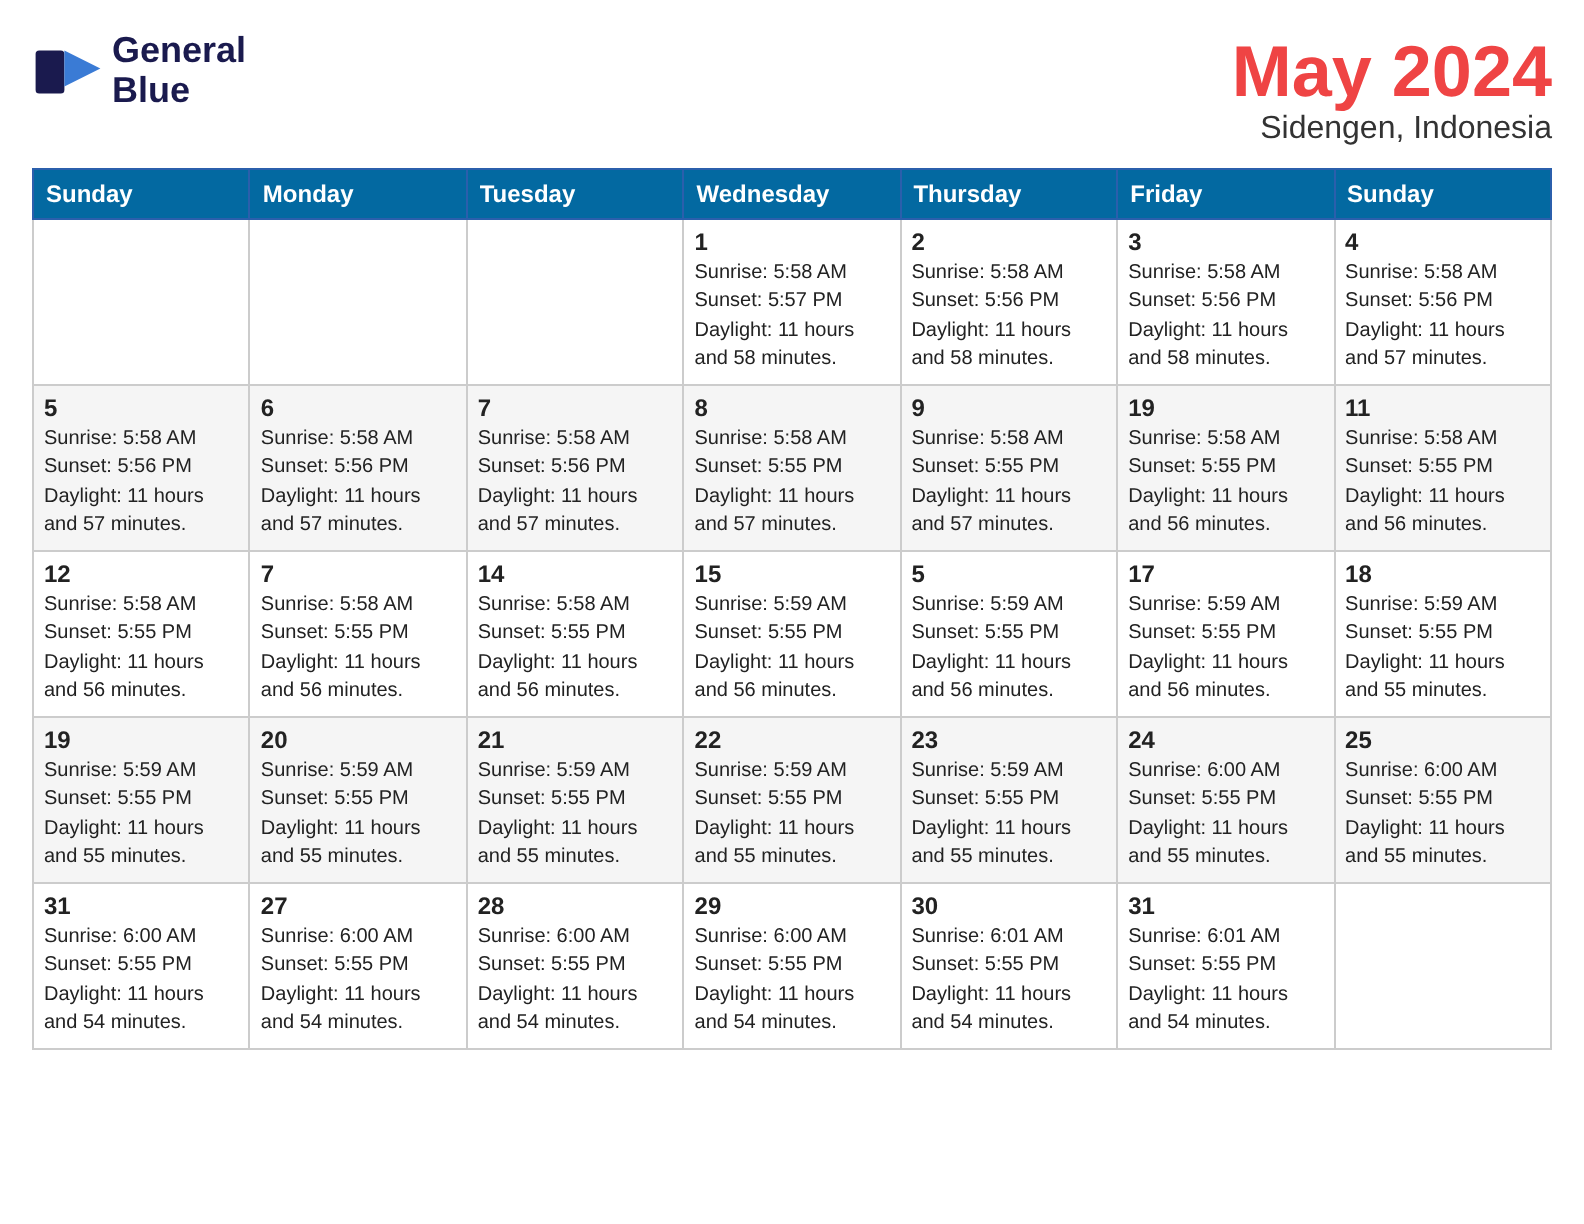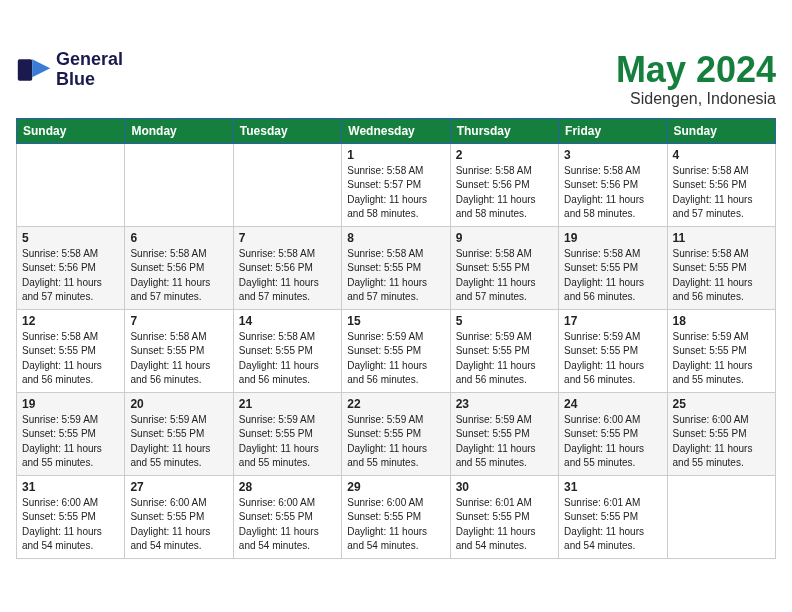--- a/index.html
+++ b/index.html
@@ -11,21 +11,20 @@
     }
     .container {
       width: 792px;
       padding: 16px 16px 8px 16px;
     }
     .header {
       display: flex;
       justify-content: space-between;
       align-items: flex-start;
       margin-bottom: 10px;
-      margin-top: 34px;
     }
     .logo {
       display: flex;
       align-items: center;
       gap: 4px;
     }
     .logo-text {
       font-size: 18px;
       font-weight: bold;
       color: #1a1a4e;
@@ -37,34 +36,34 @@
     .logo-icon {
       width: 36px;
       height: 36px;
     }
     .title-block {
       text-align: right;
     }
     .main-title {
       font-size: 36px;
       font-weight: bold;
-      color: #15803d;
+      color: #ef4444;
       line-height: 1.1;
     }
     .sub-title {
       font-size: 16px;
       color: #333;
     }
     .calendar {
       width: 100%;
       border-collapse: collapse;
       border: 1px solid #ccc;
     }
     .calendar th {
-      background-color: #15803d;
+      background-color: #0369a1;
       color: #fff;
       font-size: 12px;
       font-weight: bold;
       padding: 5px 6px;
       text-align: left;
       border: 1px solid #2b5fac;
     }
     .calendar td {
       vertical-align: top;
       border: 1px solid #ccc;

